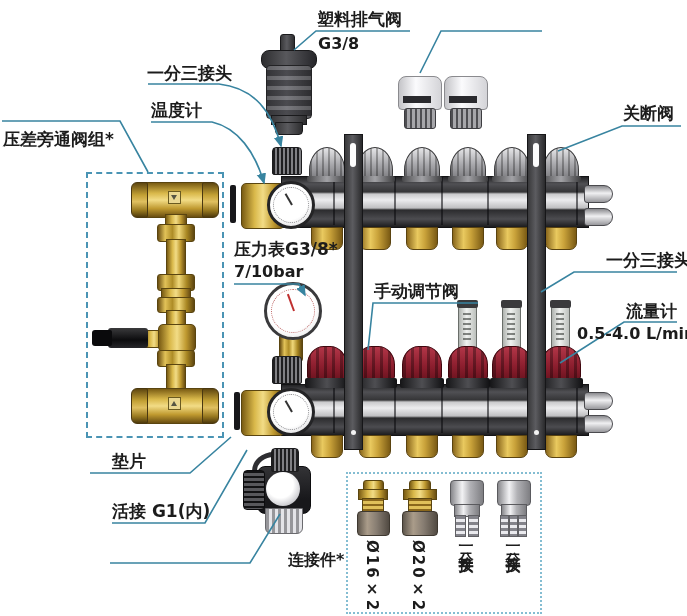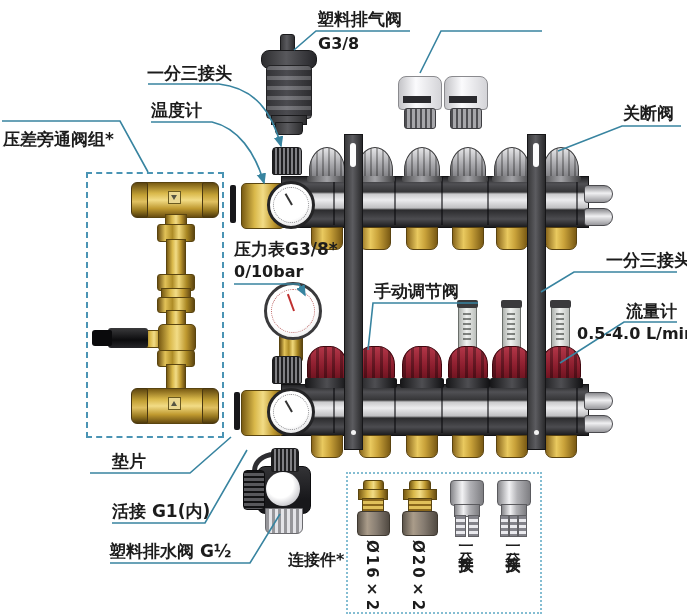--- a/index.html
+++ b/index.html
@@ -117,28 +117,27 @@
     </g>
   </svg>
 
   <div class="t" style="left:3px;top:101px;margin-top:29px;">压差旁通阀组*</div>
   <div class="t" style="left:147px;top:64px;">一分三接头</div>
   <div class="t" style="left:151px;top:101px;">温度计</div>
   <div class="t" style="left:317px;top:10px;">塑料排气阀</div>
   <div class="t s" style="left:318px;top:35px;">G3/8</div>
   <div class="t" style="left:623px;top:104px;">关断阀</div>
   <div class="t" style="left:234px;top:240px;">压力表G3/8*</div>
-  <div class="t s" style="left:234px;top:263px;">0/10bar</div>
+  <div class="t s" style="left:234px;top:263px;">7/10bar</div>
   <div class="t" style="left:374px;top:282px;font-family:Liberation Serif, serif;">手动调节阀</div>
   <div class="t" style="left:606px;top:251px;">一分三接头</div>
   <div class="t" style="left:626px;top:302px;">流量计</div>
   <div class="t s" style="left:577px;top:325px;">0.5-4.0 L/min</div>
   <div class="t" style="left:112px;top:452px;">垫片</div>
   <div class="t" style="left:112px;top:502px;">活接 G1(内)</div>
-  <div class="t" style="left:109px;top:542px;">塑料排水阀 G½</div>
   <div class="t s" style="left:288px;top:551px;">连接件*</div>
 
   <div class="dash-box" style="left:86px;top:172px;width:134px;height:262px;"></div>
   <div class="brass btee" style="left:132px;top:182px;width:84px;height:34px;"></div>
   <div class="tmark down" style="left:168px;top:191px;"></div>
   <div class="brassv" style="left:165px;top:214px;width:20px;height:11px;"></div>
   <div class="brassv bnut" style="left:157px;top:224px;width:36px;height:16px;"></div>
   <div class="brassv" style="left:166px;top:239px;width:18px;height:36px;"></div>
   <div class="brassv bnut" style="left:157px;top:274px;width:36px;height:15px;"></div>
   <div class="brassv" style="left:161px;top:288px;width:28px;height:10px;"></div>

